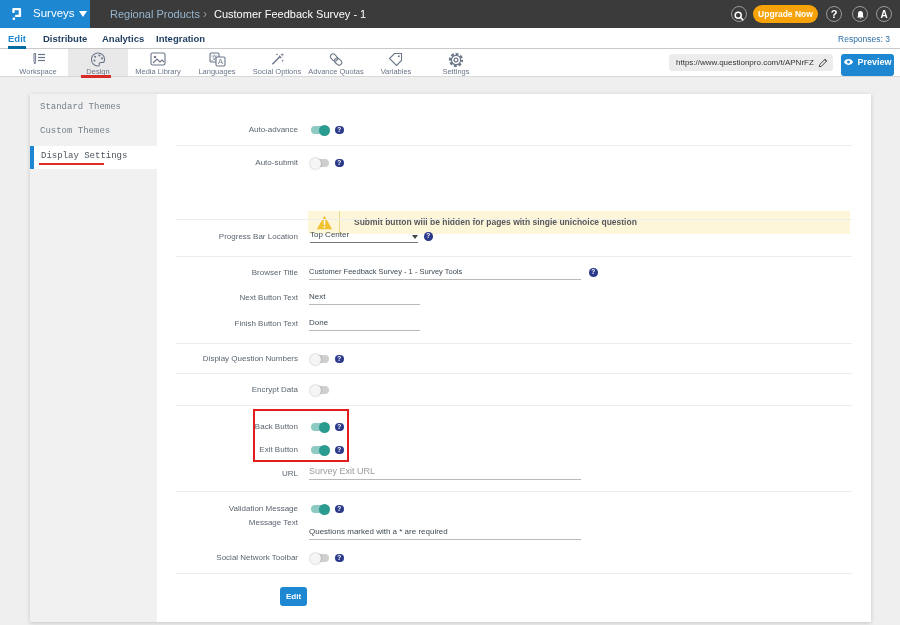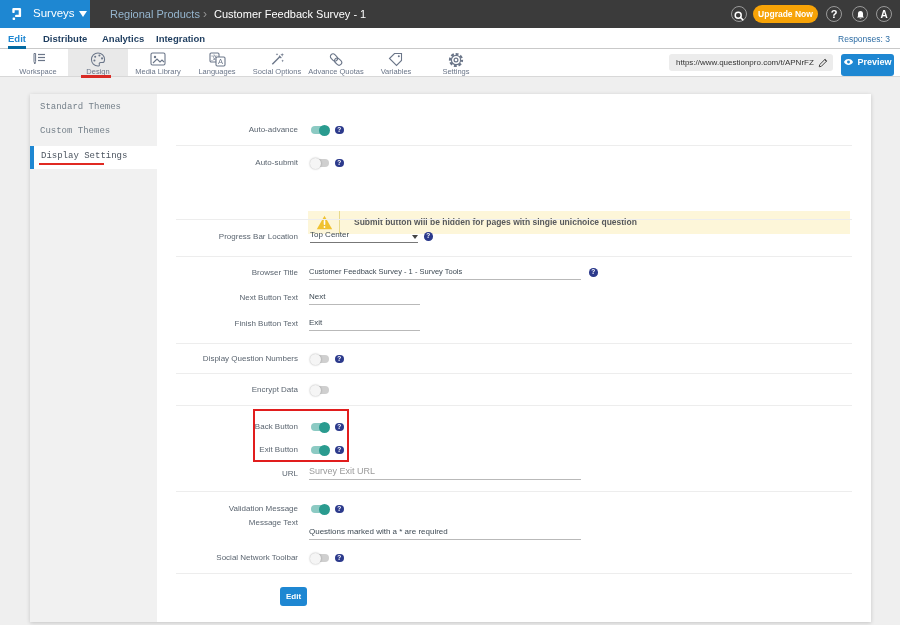--- a/index.html
+++ b/index.html
@@ -216,21 +216,21 @@
   <div class="divider" style="top:162px;"></div>
 
   <div class="label" style="left:108px; top:174px;">Browser Title</div>
   <div class="input" style="left:279px; top:173px; width:272px; font-size:7.5px;">Customer Feedback Survey - 1 - Survey Tools</div>
   <div class="help" style="left:559px; top:174px;">?</div>
 
   <div class="label" style="left:108px; top:199px;">Next Button Text</div>
   <div class="input" style="left:279px; top:198px; width:111px;">Next</div>
 
   <div class="label" style="left:108px; top:225px;">Finish Button Text</div>
-  <div class="input" style="left:279px; top:224px; width:111px;">Exit</div>
+  <div class="input" style="left:279px; top:224px; width:111px;">Done</div>
   <div class="divider" style="top:249px;"></div>
 
   <div class="label" style="left:108px; top:260px;">Display Question Numbers</div>
   <div class="tog off" style="left:281px; top:261px;">
       <div class="knob"></div>
     </div>
   <div class="help" style="left:305px; top:260.5px;">?</div>
   <div class="divider" style="top:279px;"></div>
 
   <div class="label" style="left:108px; top:291px;">Encrypt Data</div>

